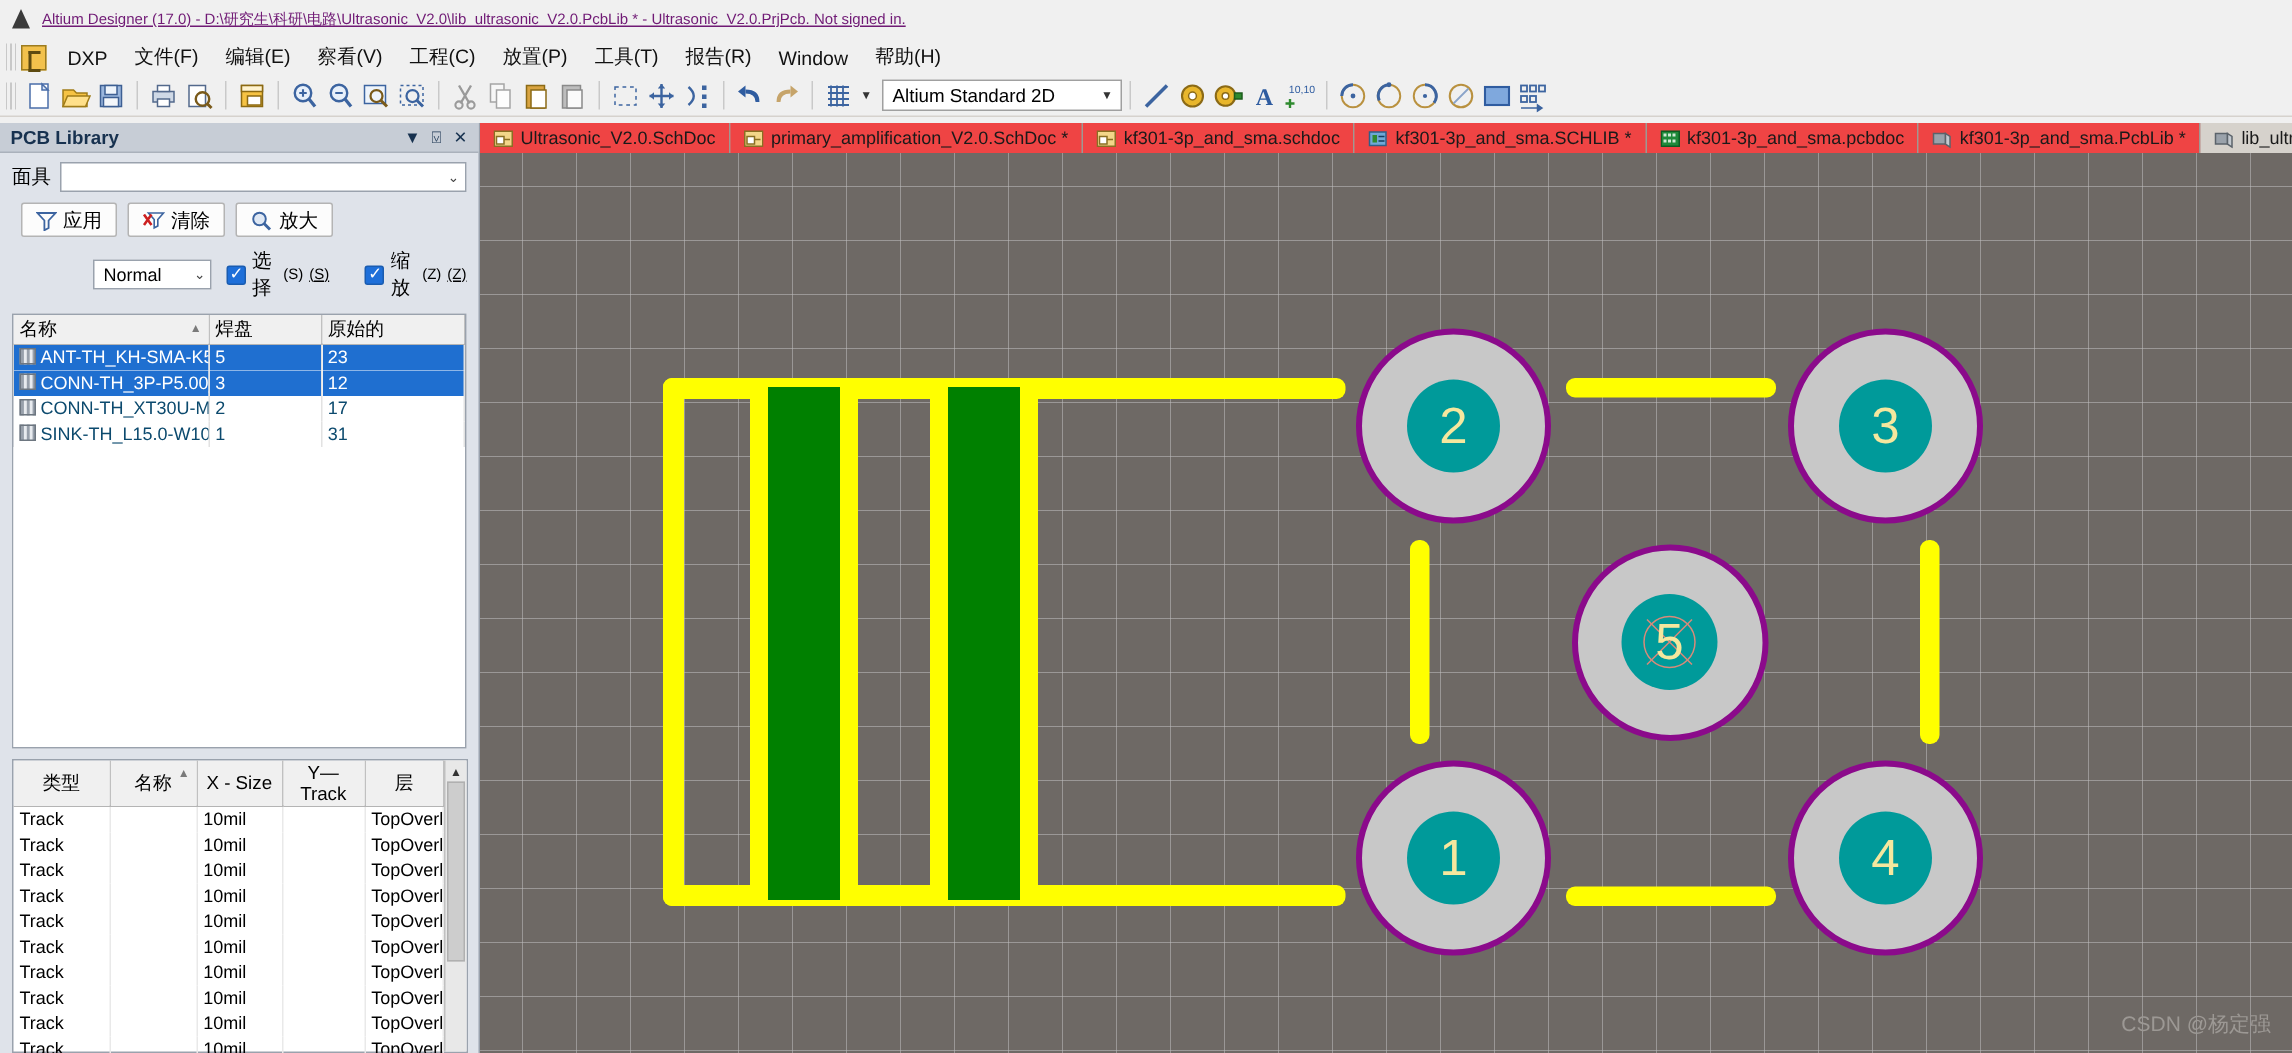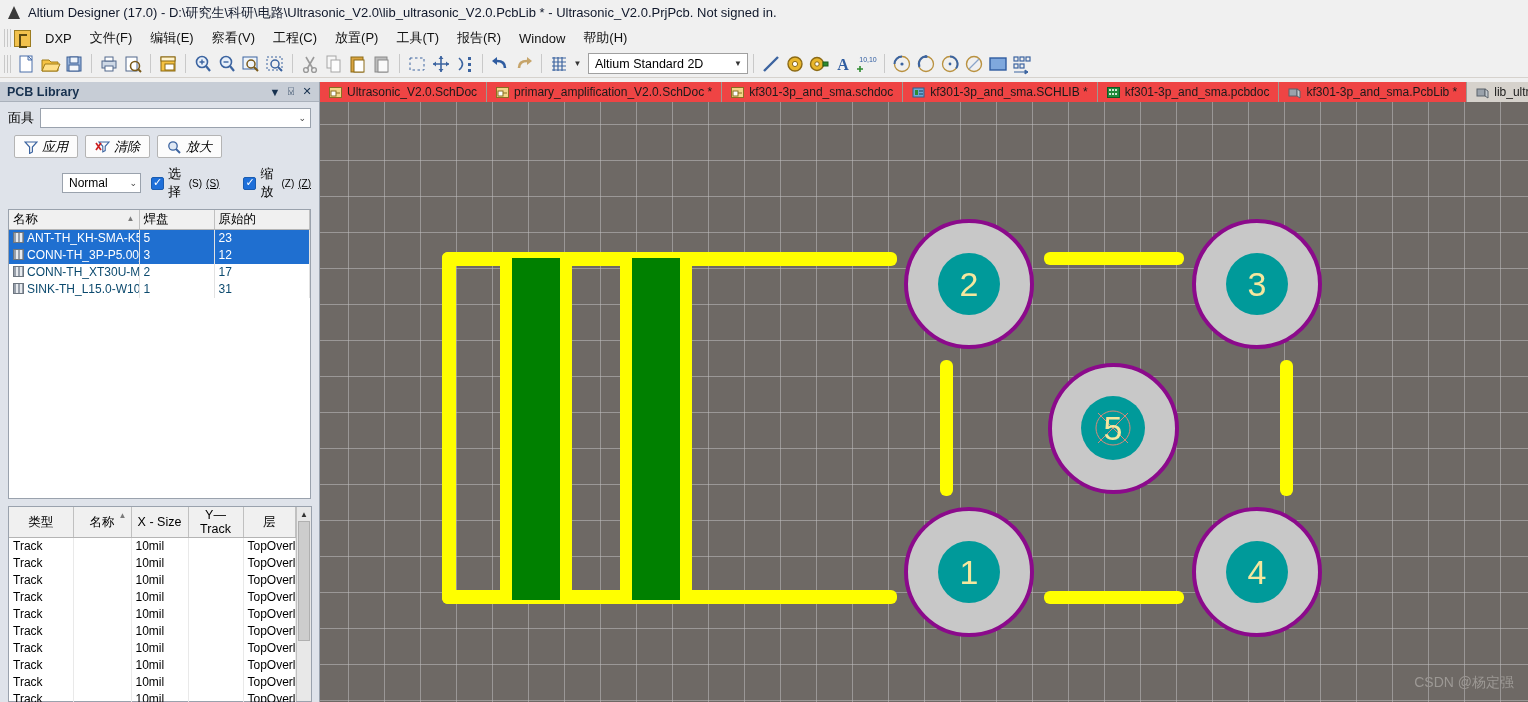--- a/index.html
+++ b/index.html
@@ -19,21 +19,21 @@
     background: #f0f0f0; display: flex; align-items: center; padding-left: 6px;
   }
   .titlebar .tb-icon {
     width: 16px; height: 16px; margin-right: 6px; position: relative; flex: none;
   }
   .titlebar .tb-icon::before{
     content:""; position:absolute; left:2px; top:1px; width:0; height:0;
     border-left:6px solid transparent; border-right:6px solid transparent;
     border-bottom:13px solid #3b3b3b;
   }
-  .titlebar .tb-text { font-size: 13px; color: #0f172a; white-space: nowrap; }
+  .titlebar .tb-text { font-size: 10px; color: #701a75; white-space: nowrap; text-decoration: underline; }
 
   
   .menubar {
     position: absolute; left: 0; top: 26px; width: 1528px; height: 24px;
     background: #f0f0f0; display: flex; align-items: center; padding-left: 4px;
   }
   .grip { width: 7px; height: 18px; margin-right: 3px; flex: none;
     background: repeating-linear-gradient(to right,#c8c8c8 0 1px,transparent 1px 3px); }
   .dxp-icon { width: 17px; height: 17px; background: #f2c14c; border: 1px solid #9c7c20;
     margin-right: 5px; position: relative; flex:none; }
@@ -87,21 +87,21 @@
     font-size: 11px; color: #17314f; }
 
   .mask-row { display: flex; align-items: center; padding: 6px 8px 2px 8px; gap: 6px; }
   .mask-label { font-size: 13px; color: #000; }
   .mask-input {
     flex: 1; height: 20px; background: #fff; border: 1px solid #9aa2ad;
     display: flex; align-items: center; justify-content: flex-end; padding-right: 4px;
   }
   .mask-input .carr { font-size: 9px; color: #444; }
 
-  .btn-row { display: flex; gap: 7px; padding: 5px 8px 3px 14px; font-style: italic; }
+  .btn-row { display: flex; gap: 7px; padding: 5px 8px 3px 14px; }
   .pbtn {
     height: 23px; background: #fcfcfc; border: 1px solid #b4b4b4; border-radius: 2px;
     display: flex; align-items: center; gap: 4px; padding: 0 9px; font-size: 13px; color: #000;
   }
   .opt-row { display: flex; align-items: center; padding: 4px 8px 6px 14px; gap: 10px; margin-left: 48px; }
   .sel-combo {
     width: 88px; height: 20px; background: #fff; border: 1px solid #9aa2ad;
     display: flex; align-items: center; justify-content: space-between; padding: 0 3px 0 6px;
     font-size: 12px; color: #000;
   }

